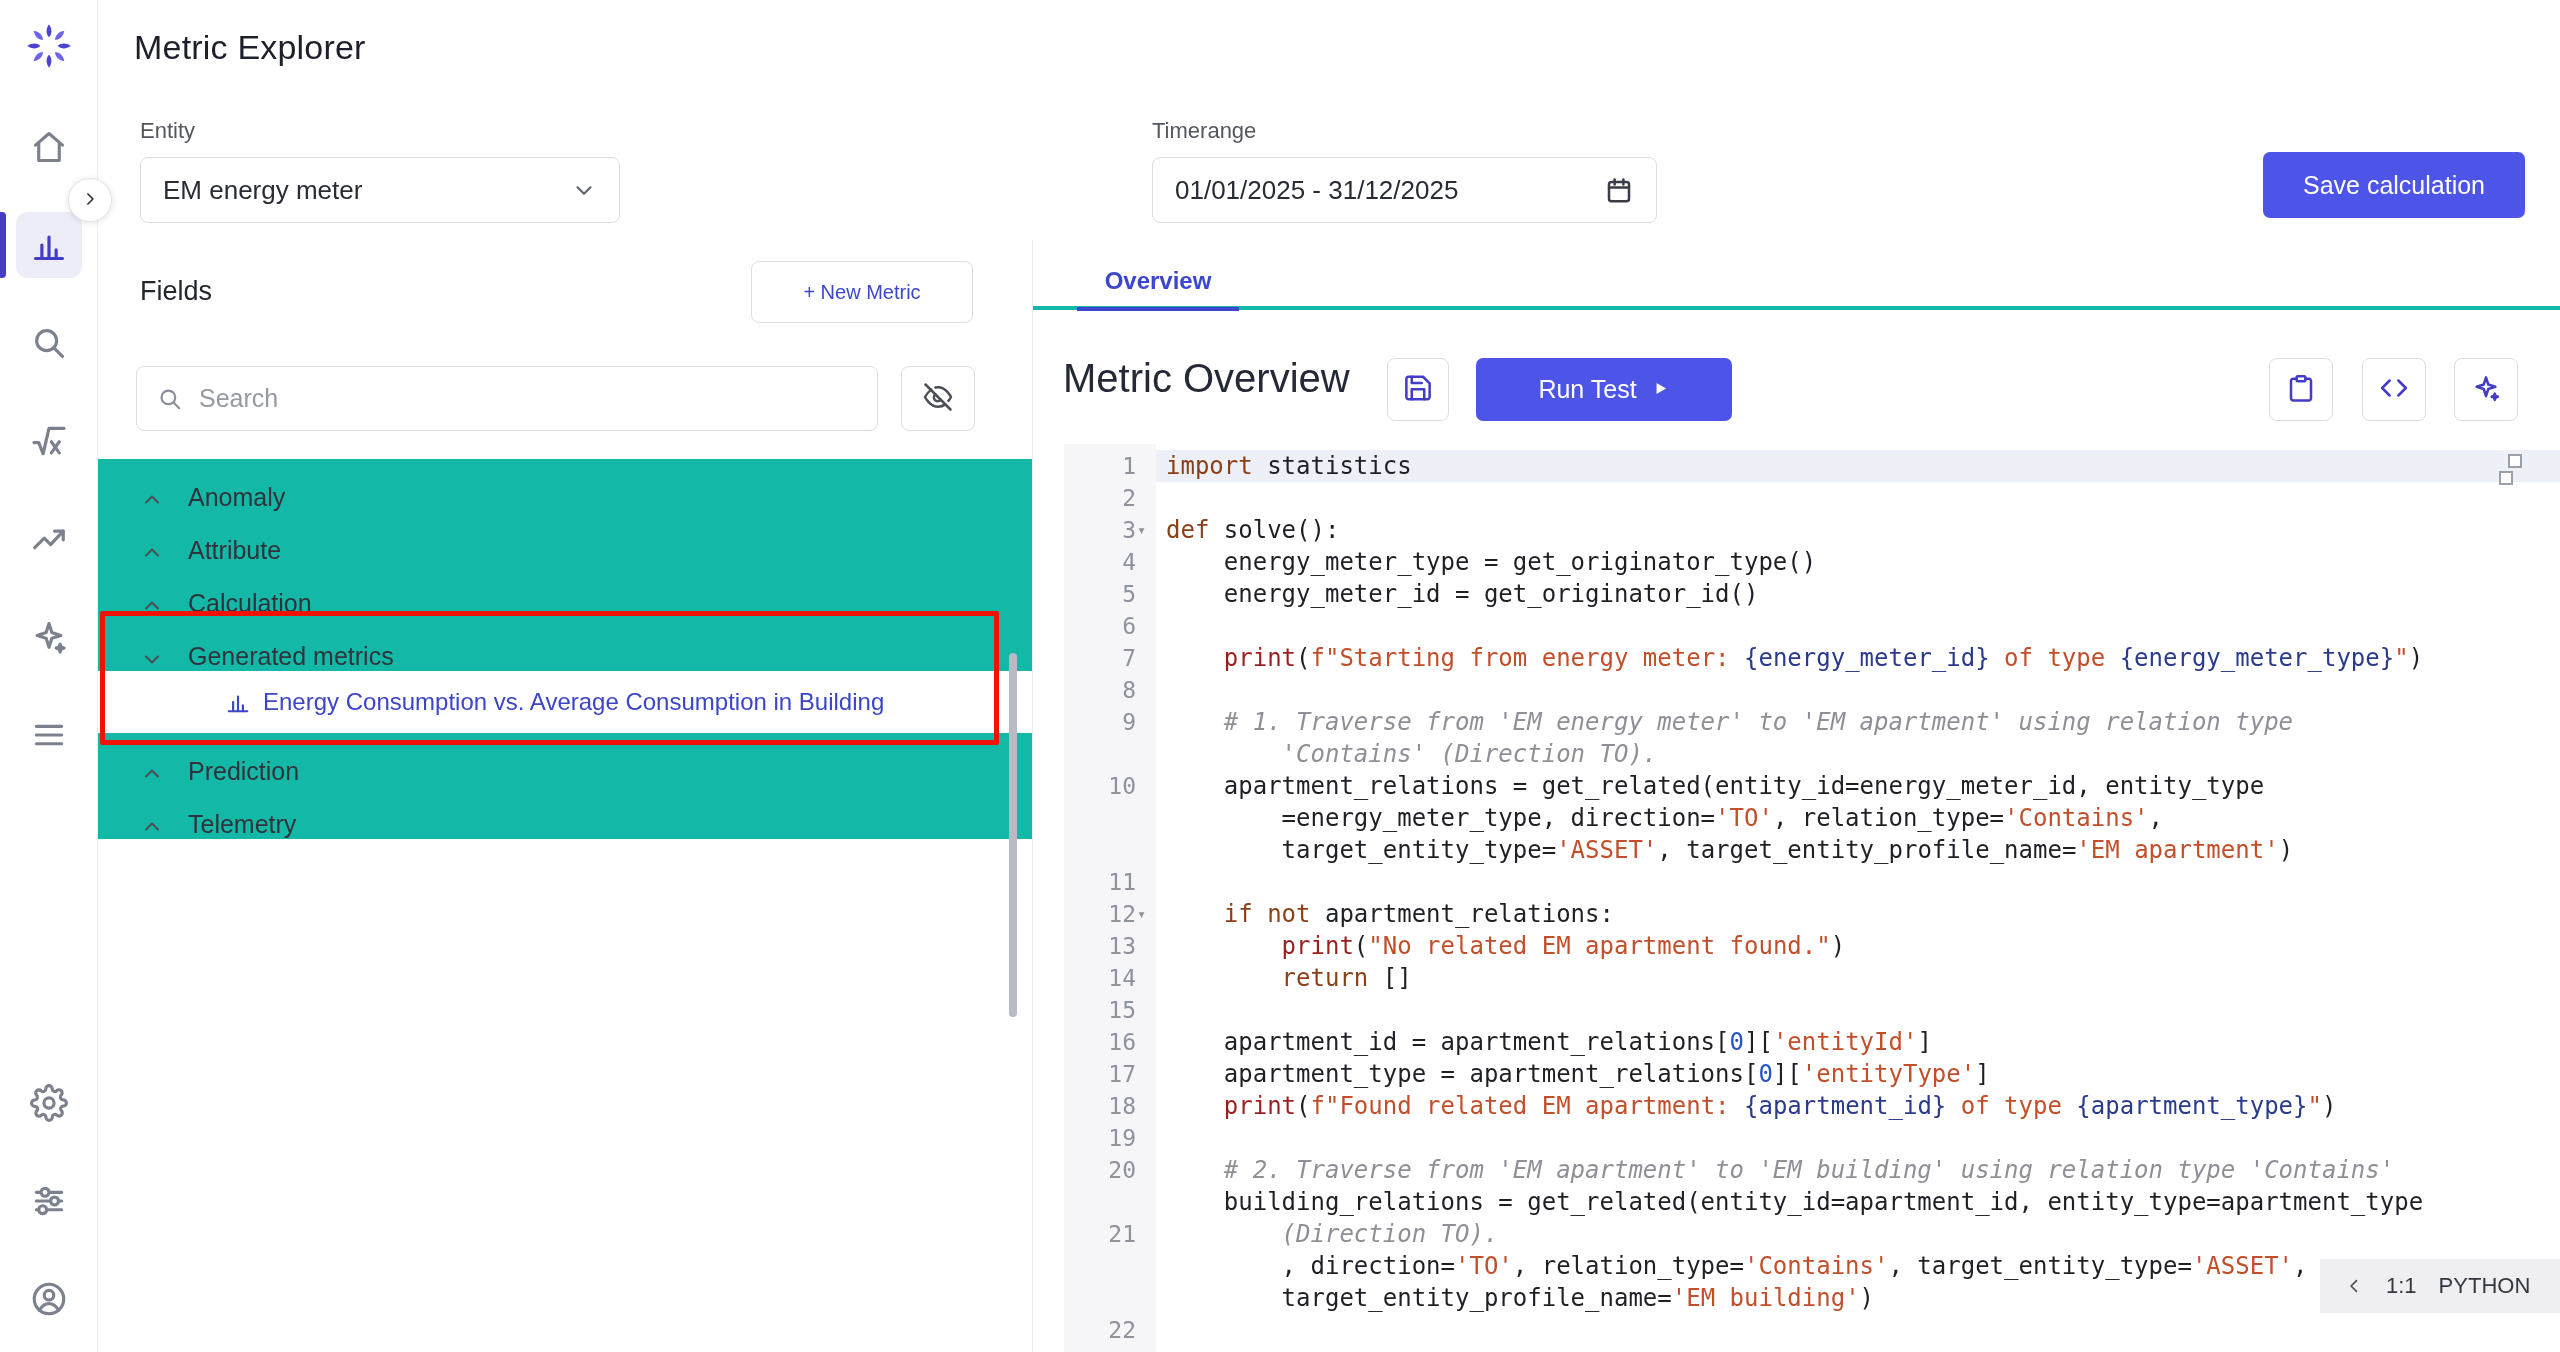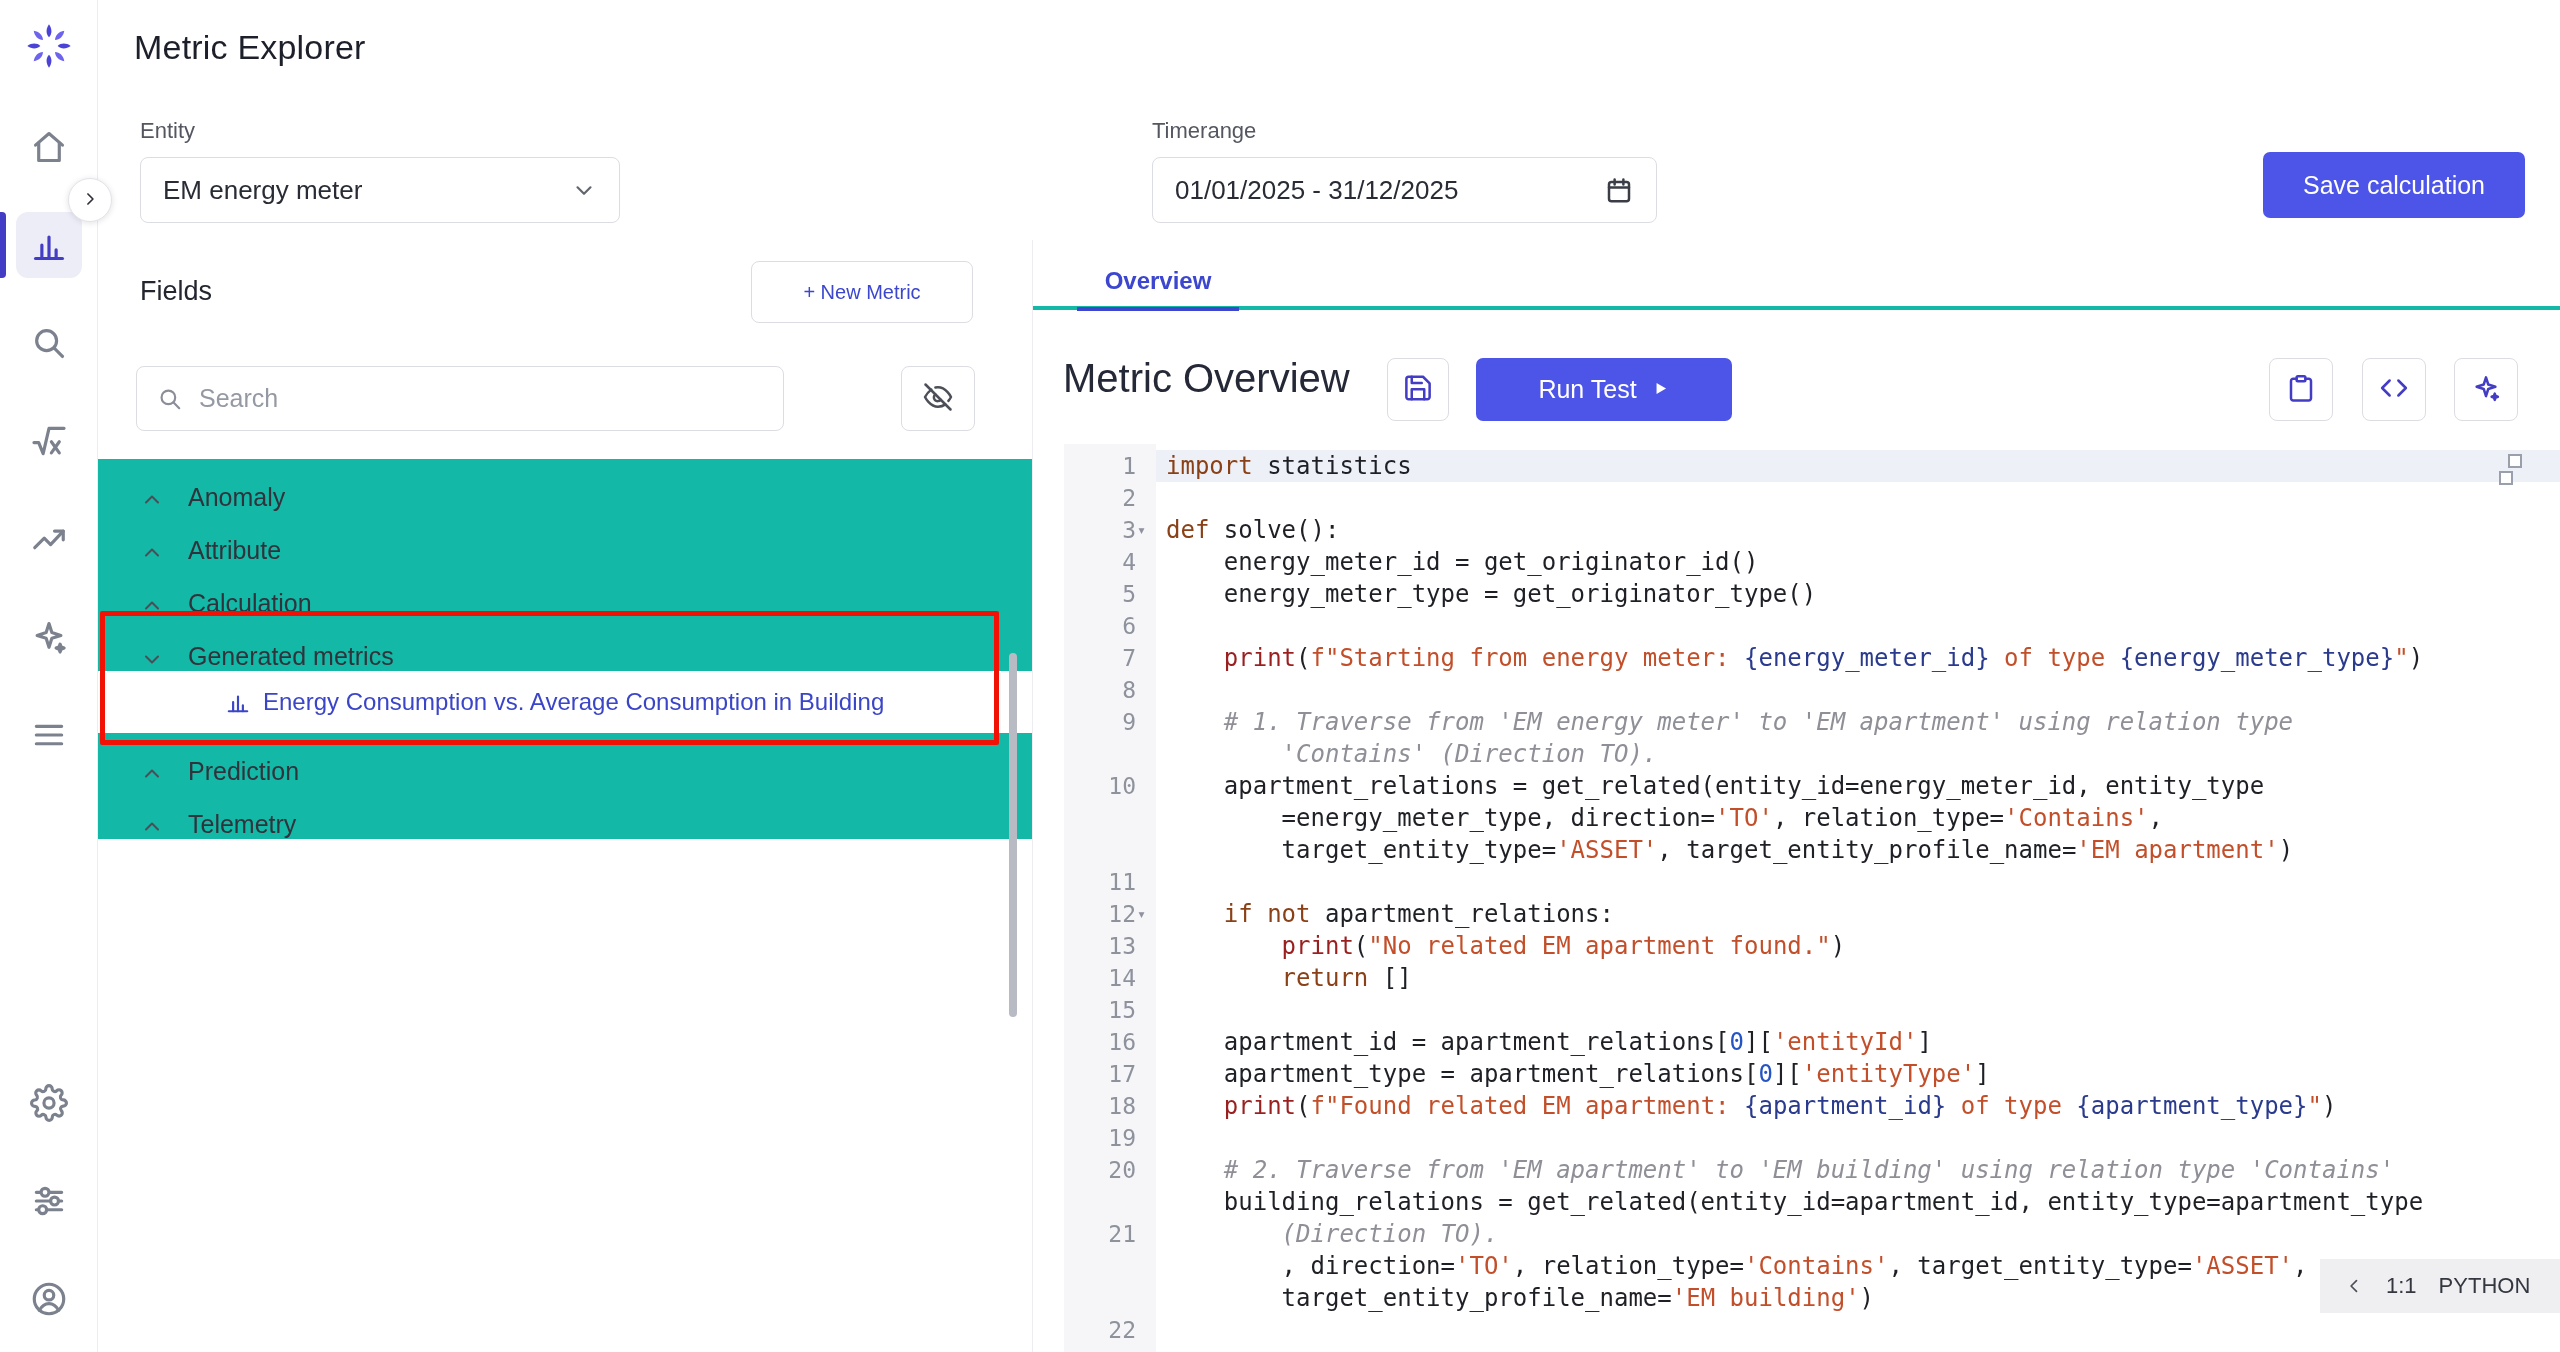--- a/index.html
+++ b/index.html
@@ -45,21 +45,21 @@
                  font-family:inherit; font-size:25px; font-weight:500; display:flex; align-items:center;
                  justify-content:center; cursor:pointer; }
   .save-calc { position:absolute; left:2263px; top:152px; width:262px; height:66px; }
 
   
   .fields-panel { position:absolute; left:98px; top:240px; width:934px; height:1112px; }
   .fields-title { position:absolute; left:42px; top:36px; font-size:27px; font-weight:500; color:#23262f; }
   .new-metric { position:absolute; left:653px; top:21px; width:222px; height:62px; background:#fff;
                 border:1px solid var(--border,#dcdde3); border-radius:8px; color:var(--accent,#3c46cf);
                 font-family:inherit; font-size:20px; font-weight:500; cursor:pointer; }
-  .search-box { position:absolute; left:38px; top:126px; width:648px; height:65px;
+  .search-box { position:absolute; left:38px; top:126px; width:742px; height:65px;
                 border:1px solid var(--border,#dcdde3); border-radius:8px; display:flex; align-items:center;
                 padding:0 20px; color:#8b8e99; background:#fff; }
   .search-box .i svg { width:26px; height:26px; display:block; }
   .search-box input { flex:1; border:none; outline:none; font-size:25px; font-family:inherit;
                       color:#2b2e37; margin-left:16px; background:transparent; }
   .search-box input::placeholder { color:#9599a3; }
   .eye-btn { position:absolute; left:803px; top:126px; width:74px; height:65px; background:#fff;
              border:1px solid var(--border,#dcdde3); border-radius:8px; display:flex; align-items:center;
              justify-content:center; color:#4c4f58; cursor:pointer; }
   .eye-btn svg { width:30px; height:30px; }
@@ -417,22 +417,22 @@
           <div class="g-row"></div>
           <div class="g-row">21</div>
           <div class="g-row"></div>
           <div class="g-row"></div>
           <div class="g-row">22</div>
         </div>
       <div class="code">
           <div class="c-row active"><span class="tok-kw">import</span><span class="tok-pl"> statistics</span></div>
           <div class="c-row"></div>
           <div class="c-row"><span class="tok-kw">def</span><span class="tok-pl"> solve():</span></div>
+          <div class="c-row"><span class="tok-pl">    energy_meter_type = get_originator_type()</span></div>
           <div class="c-row"><span class="tok-pl">    energy_meter_id = get_originator_id()</span></div>
-          <div class="c-row"><span class="tok-pl">    energy_meter_type = get_originator_type()</span></div>
           <div class="c-row"></div>
           <div class="c-row"><span class="tok-pl">    </span><span class="tok-fn">print</span><span class="tok-pl">(</span><span class="tok-str">f"Starting from energy meter: </span><span class="tok-interp">{energy_meter_id}</span><span class="tok-str"> of type </span><span class="tok-interp">{energy_meter_type}</span><span class="tok-str">"</span><span class="tok-pl">)</span></div>
           <div class="c-row"></div>
           <div class="c-row"><span class="tok-cm">    # 1. Traverse from 'EM energy meter' to 'EM apartment' using relation type</span></div>
           <div class="c-row"><span class="tok-cm">        'Contains' (Direction TO).</span></div>
           <div class="c-row"><span class="tok-pl">    apartment_relations = get_related(entity_id=energy_meter_id, entity_type</span></div>
           <div class="c-row"><span class="tok-pl">        =energy_meter_type, direction=</span><span class="tok-str">'TO'</span><span class="tok-pl">, relation_type=</span><span class="tok-str">'Contains'</span><span class="tok-pl">,</span></div>
           <div class="c-row"><span class="tok-pl">        target_entity_type=</span><span class="tok-str">'ASSET'</span><span class="tok-pl">, target_entity_profile_name=</span><span class="tok-str">'EM apartment'</span><span class="tok-pl">)</span></div>
           <div class="c-row"></div>
           <div class="c-row"><span class="tok-pl">    </span><span class="tok-kw">if not</span><span class="tok-pl"> apartment_relations:</span></div>

